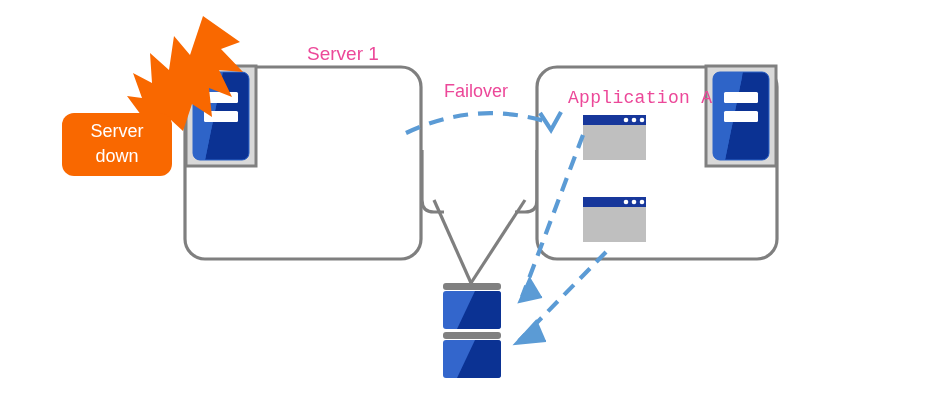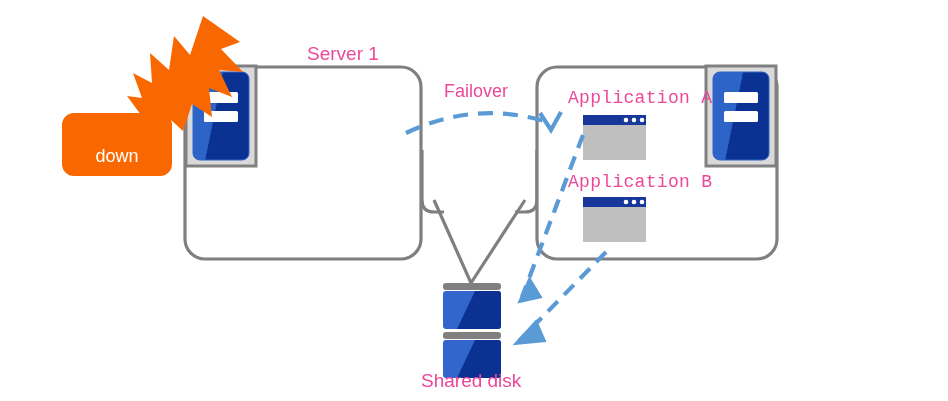--- a/index.html
+++ b/index.html
@@ -206,20 +206,19 @@
 
   </svg>
 
   <div class="txt lbl-server" style="left:307px; top:43px;">Server 1</div>
 
 
   <div class="txt lbl-failover" style="left:444px; top:81px;">Failover</div>
 
   <div class="txt lbl-app" style="left:568px; top:88px;">Application  A</div>
 
-  <div class="txt lbl-app" style="left:568px; top:172px;">Application  B</div>
-
-  <div class="txt lbl-disk" style="left:421px; top:370px;">Shared disk</div>
-
+
+
+  <div class="badge-text" style="left:62px; top:120px; width:110px;">Server</div>
 
   <div class="badge-text" style="left:62px; top:145px; width:110px;text-align:center;">down</div>
 
 </div>
 
 </body></html>

